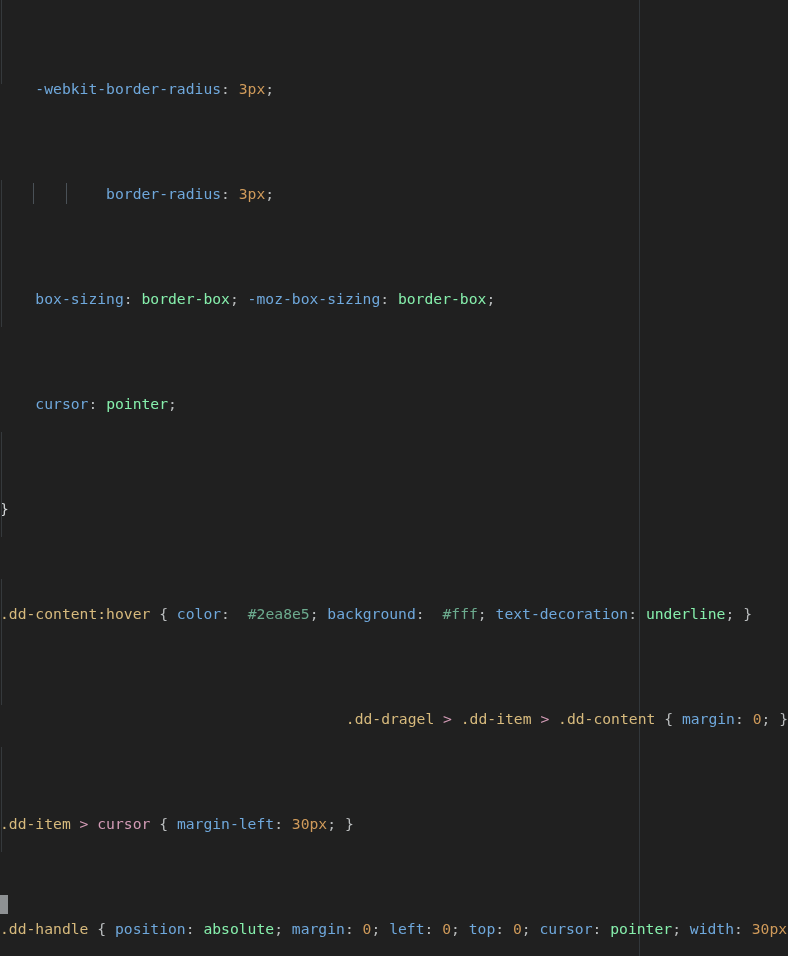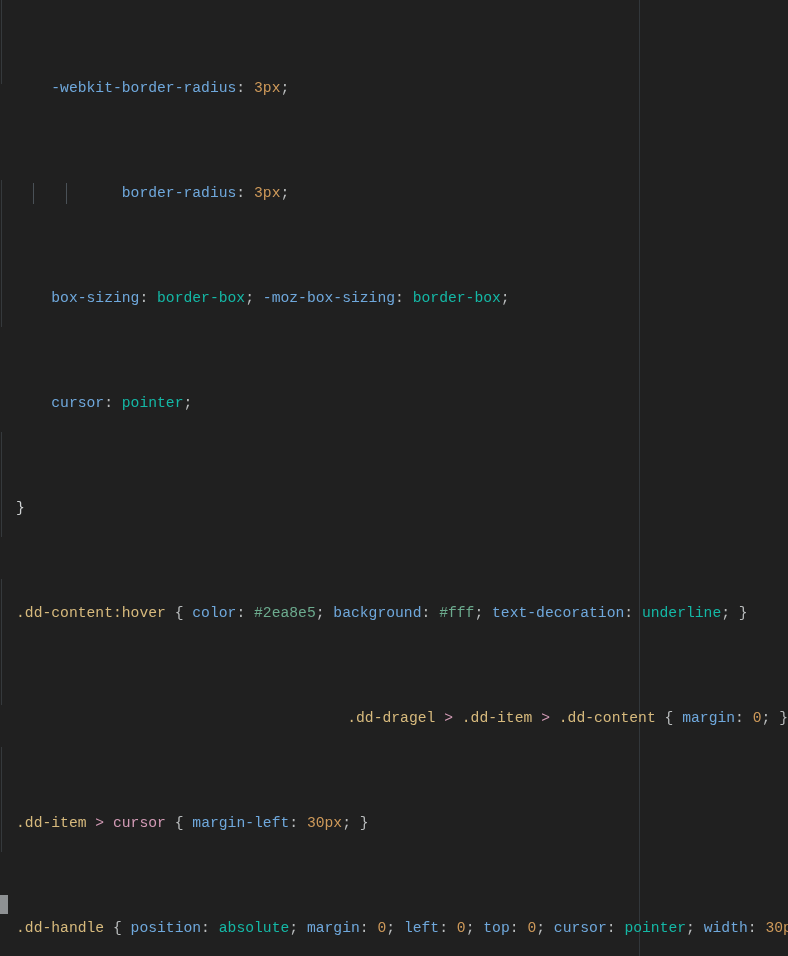--- a/index.html
+++ b/index.html
@@ -44,22 +44,21 @@
     white-space: pre;
     font-size: 14.7px;
     line-height: 21px;
     letter-spacing: 0px;
   }
 
   .line {
     position: relative;
     height: 21px;
     white-space: pre;
-    padding-left: 16px;
-    font-family: Liberation Mono, monospace;
+    padding-left: 0px;
   }
 
   
   .ind {
     position: absolute;
     top: 0;
     height: 21px;
     width: 1px;
     background: #4a5157;
   }
@@ -79,23 +78,23 @@
     width: 8px;
     height: 19px;
     background: #8e9193;
     z-index: 5;
   }
 
   
   .t-sel      { color: #d7ba7d; }   
   .t-tag      { color: #d39bb6; }   
   .t-prop     { color: #6fa8dc; }
-  .t-val      { color: #14b8a6; text-align: center; }   
+  .t-val      { color: #86efac; text-align: center; }   
   .t-num      { color: #cf9a5a; }   
-  .t-hex      { color: #6cab8e; }   
+  .t-hex      { color: #6cab8e; margin-left: 9px; }   
   .t-punct    { color: #b9bcbd; }   
   .t-comb     { color: #d39bb6; }   
   .t-brace    { color: #cfd2d3; }
 </style>
 </head>
 <body style="background: rgb(32, 32, 32);">
 
 <div id="editor" style="background: rgb(32, 32, 32);">
 
   <div class="ruler" style="left: 639px; background: rgb(50, 55, 59);"></div>

